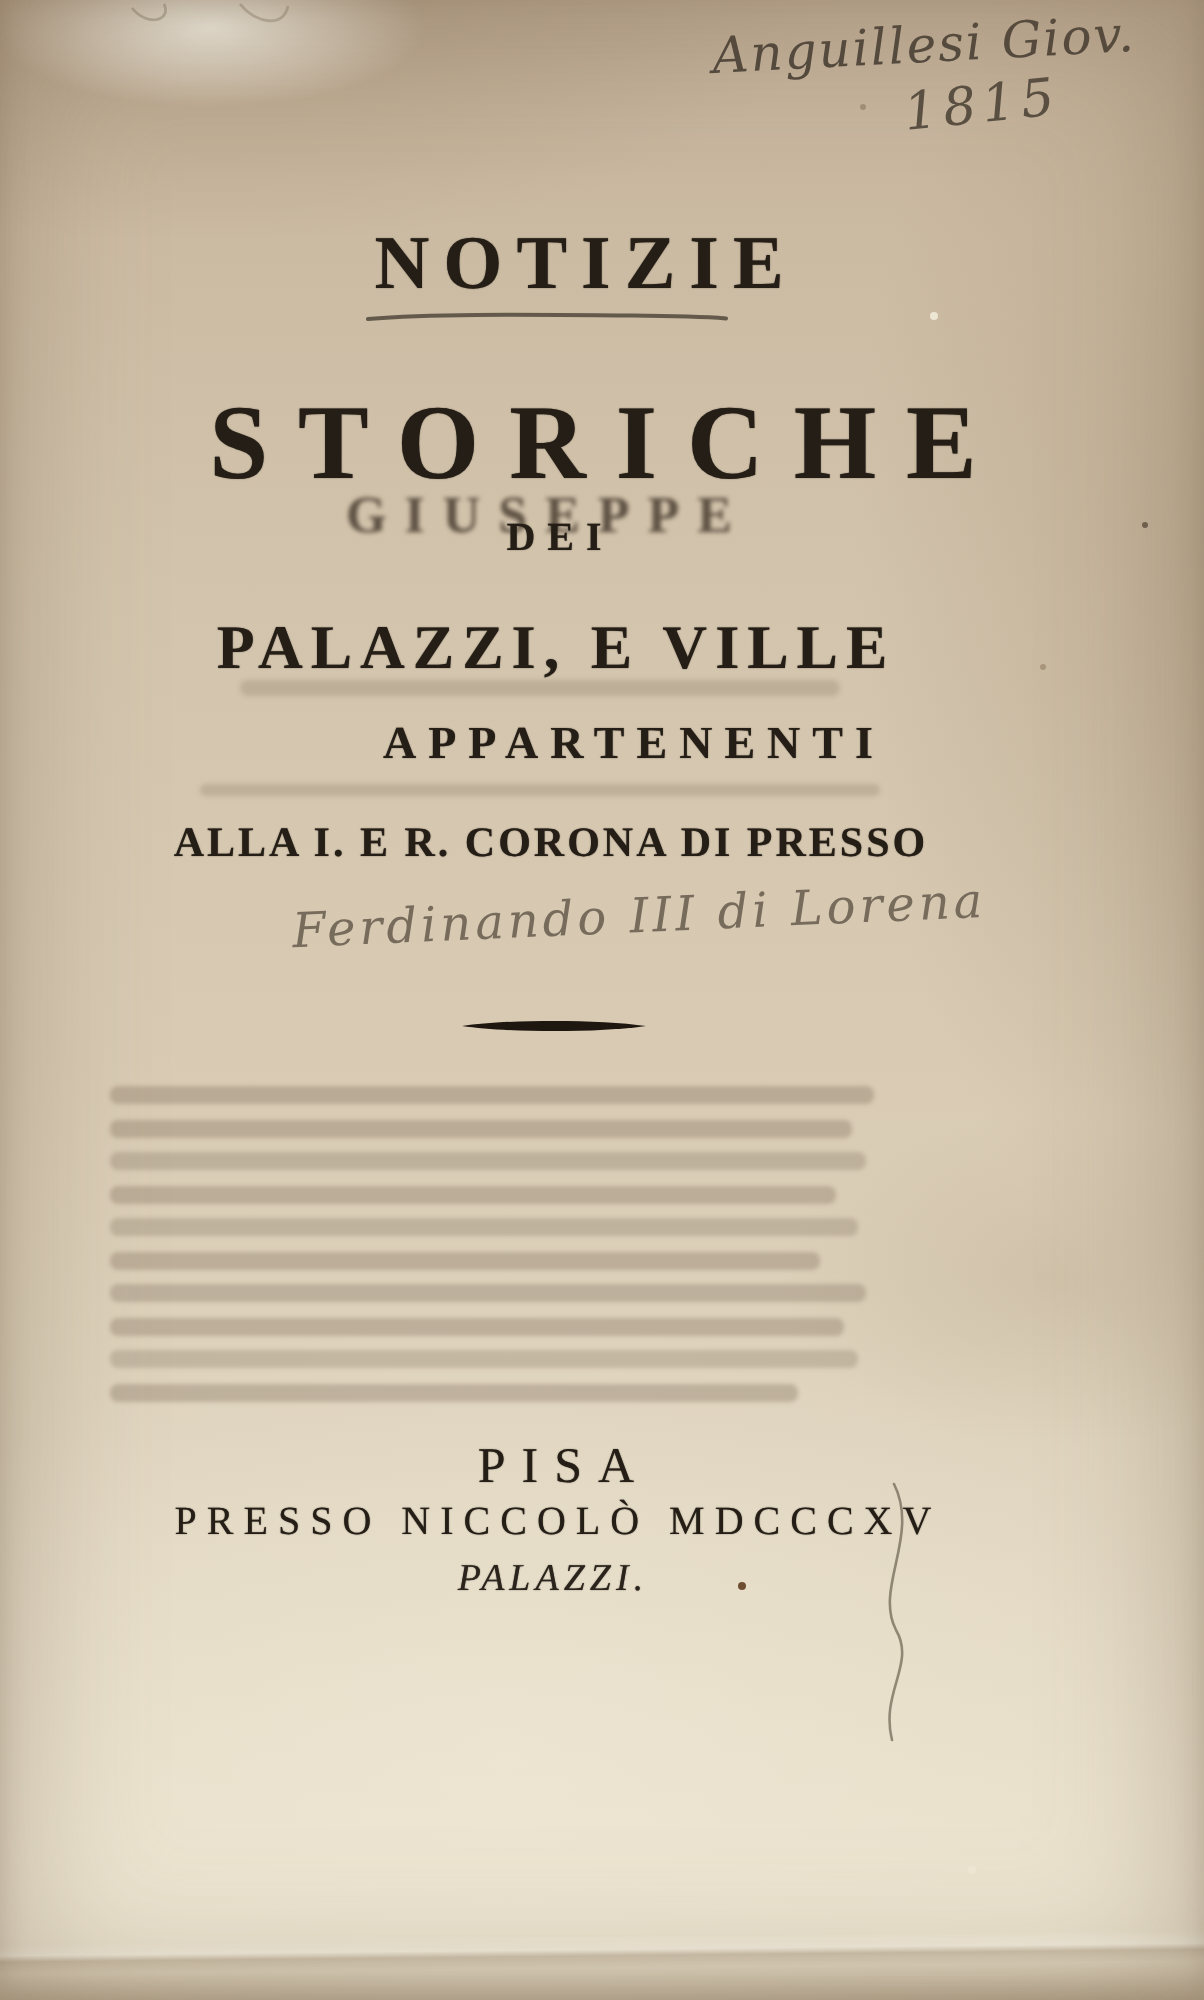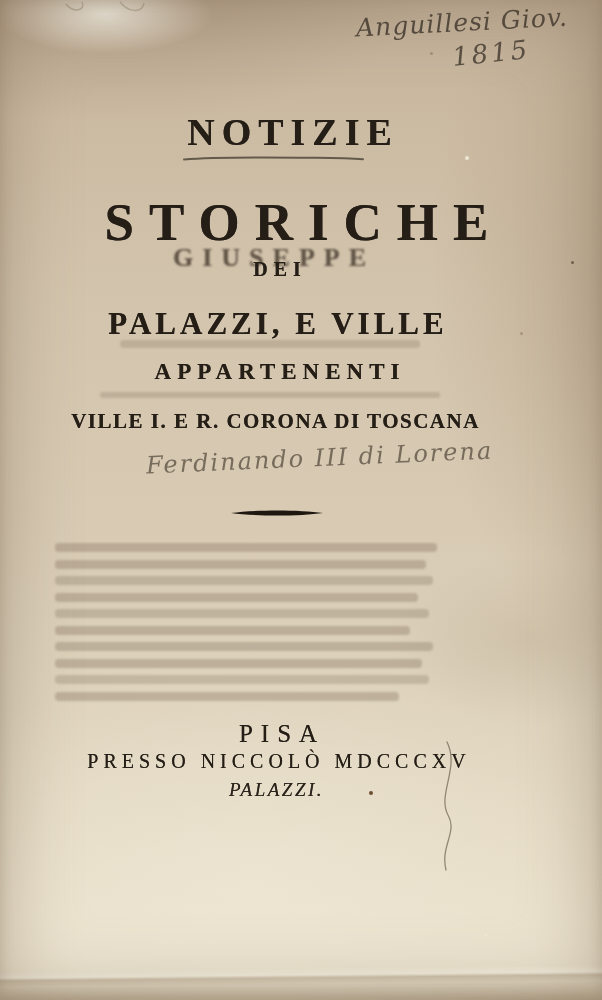--- a/index.html
+++ b/index.html
@@ -18,21 +18,21 @@
   }
   .vignette{position:absolute;inset:0;pointer-events:none;
     box-shadow:inset 0 0 70px 8px rgba(112,92,68,.35), inset 0 -6px 14px rgba(110,90,66,.25);}
   .print-block{position:absolute;left:0;top:0;width:548px;height:100%;}
   .pline{position:absolute;left:0;width:100%;text-align:center;color:#241e16;
     text-shadow:0 0 .6px rgba(36,30,22,.8);line-height:1;white-space:nowrap;}
   .t-notizie{top:113px;font-size:38px;font-weight:700;letter-spacing:7px;padding-left:19px;}
   .t-storiche{top:196px;font-size:53px;font-weight:700;letter-spacing:15px;padding-left:30px;}
   .t-dei{top:259px;font-size:20px;font-weight:700;letter-spacing:6px;padding-left:6px;}
   .t-palazzi{top:308px;font-size:31px;font-weight:700;letter-spacing:4px;padding-left:4px;}
-  .t-appartenenti{top:360px;font-size:23px;font-weight:700;letter-spacing:6px;padding-left:6px;}
+  .t-appartenenti{top:360px;font-size:23px;font-weight:700;letter-spacing:6px;padding-left:6px;margin-left:37px;}
   .t-corona{top:411px;font-size:21px;font-weight:700;letter-spacing:1.5px;padding-left:1.5px;}
   .t-pisa{top:721px;font-size:25px;font-weight:400;letter-spacing:8px;padding-left:8px;}
   .t-publisher{top:751px;font-size:20px;font-weight:400;letter-spacing:5px;padding-left:5px;}
   .t-year{top:780px;font-size:19px;font-style:italic;letter-spacing:2.5px;padding-left:2.5px;color:#2a241c;}
   .hand{position:absolute;font-style:italic;white-space:nowrap;
     font-family:"DejaVu Serif","Liberation Serif",serif;}
   .hand-owner{left:356px;top:8px;font-size:25px;color:rgba(66,58,48,.88);
     letter-spacing:1px;transform:rotate(-3deg);}
   .hand-year{left:452px;top:38px;font-size:26px;color:rgba(70,62,51,.85);
     letter-spacing:3px;transform:rotate(-6deg);}
@@ -86,21 +86,21 @@
 
   <div class="print-block">
 
     <div class="pline ghost ghost-2">GIUSEPPE</div>
 
     <div class="pline t-notizie">NOTIZIE</div>
     <div class="pline t-storiche">STORICHE</div>
     <div class="pline t-dei">DEI</div>
     <div class="pline t-palazzi">PALAZZI, E VILLE</div>
     <div class="pline t-appartenenti">APPARTENENTI</div>
-    <div class="pline t-corona">VILLE I. E R. CORONA DI TOSCANA</div>
+    <div class="pline t-corona">ALLA I. E R. CORONA DI PRESSO</div>
 
     <div class="pline t-pisa">PISA</div>
     <div class="pline t-publisher">PRESSO NICCOLÒ MDCCCXV</div>
     <div class="pline t-year">PALAZZI.</div>
   </div>
 
   <svg class="underline-svg" width="184" height="10" viewBox="0 0 184 10">
     <path d="M2,6.5 C38,3.5 92,4.5 134,4.8 C154,5 170,5.4 181,6.2" fill="none" stroke="rgba(80,73,60,.85)" stroke-width="2" stroke-linecap="round"></path>
   </svg>
 

